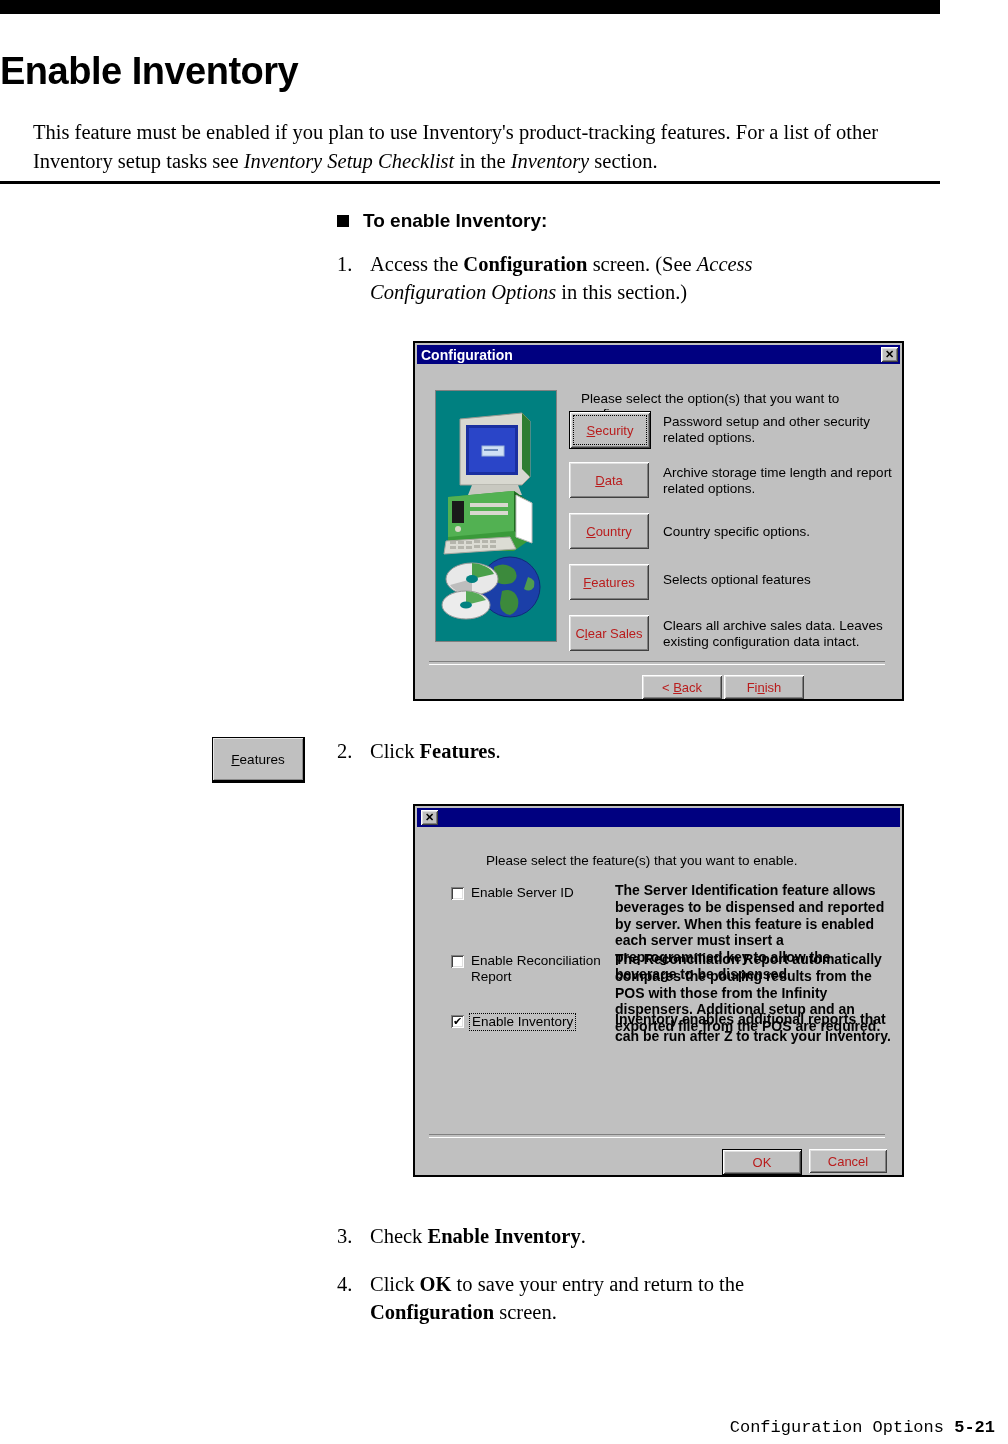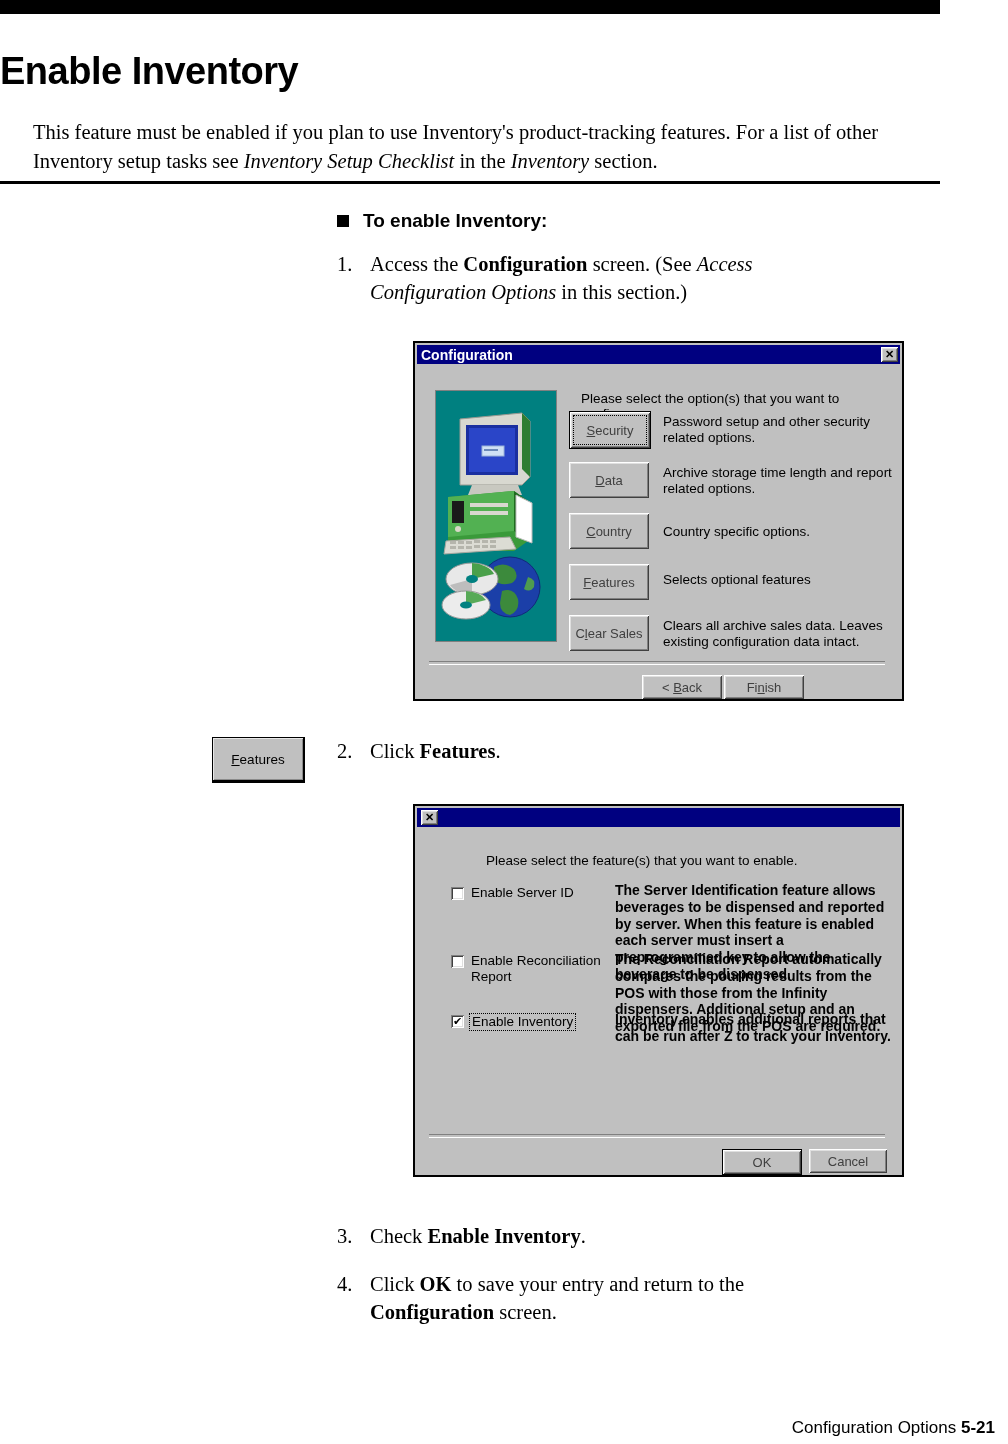--- a/index.html
+++ b/index.html
@@ -39,21 +39,21 @@
   .intro i { font-style: italic; }
   .rule {
     position: absolute; left: 0; top: 181px;
     width: 940px; height: 3px;
     background: #000;
   }
   .footer {
     position: absolute; left: 0; top: 1418px;
     width: 995px;
     text-align: right;
-    font-family: Liberation Sans, sans-serif;
+    font-family: Liberation Mono, monospace;
     font-size: 17px;
   }
   .footer .pg { font-weight: bold; }
 
   
   .proc-head {
     position: absolute; left: 337px; top: 210px;
     font-family: "Liberation Sans", sans-serif;
     font-weight: bold; font-size: 19px;
     display: flex; align-items: center; gap: 14px; justify-content: flex-end;
@@ -135,21 +135,21 @@
     background: #008080;
     border: 1px solid #808080;
     overflow: hidden;
   }
 
   .w-btn {
     background: #c0c0c0;
     box-shadow: inset 1px 1px 0 #fff, inset -1px -1px 0 #404040,
                 inset 2px 2px 0 #dfdfdf, inset -2px -2px 0 #808080;
     display: flex; align-items: center; justify-content: center;
-    font-size: 13px; color: #404040;
+    font-size: 13px; color: #b91c1c;
     position: absolute;
     cursor: default;
   }
   .w-btn.default { border: 1px solid #000; }
   .w-btn .focusring {
     position: absolute; left: 3px; top: 3px; right: 3px; bottom: 3px;
     border: 1px dotted #000;
   }
   .opt-desc {
     position: absolute; font-size: 13.5px; line-height: 1.18;

